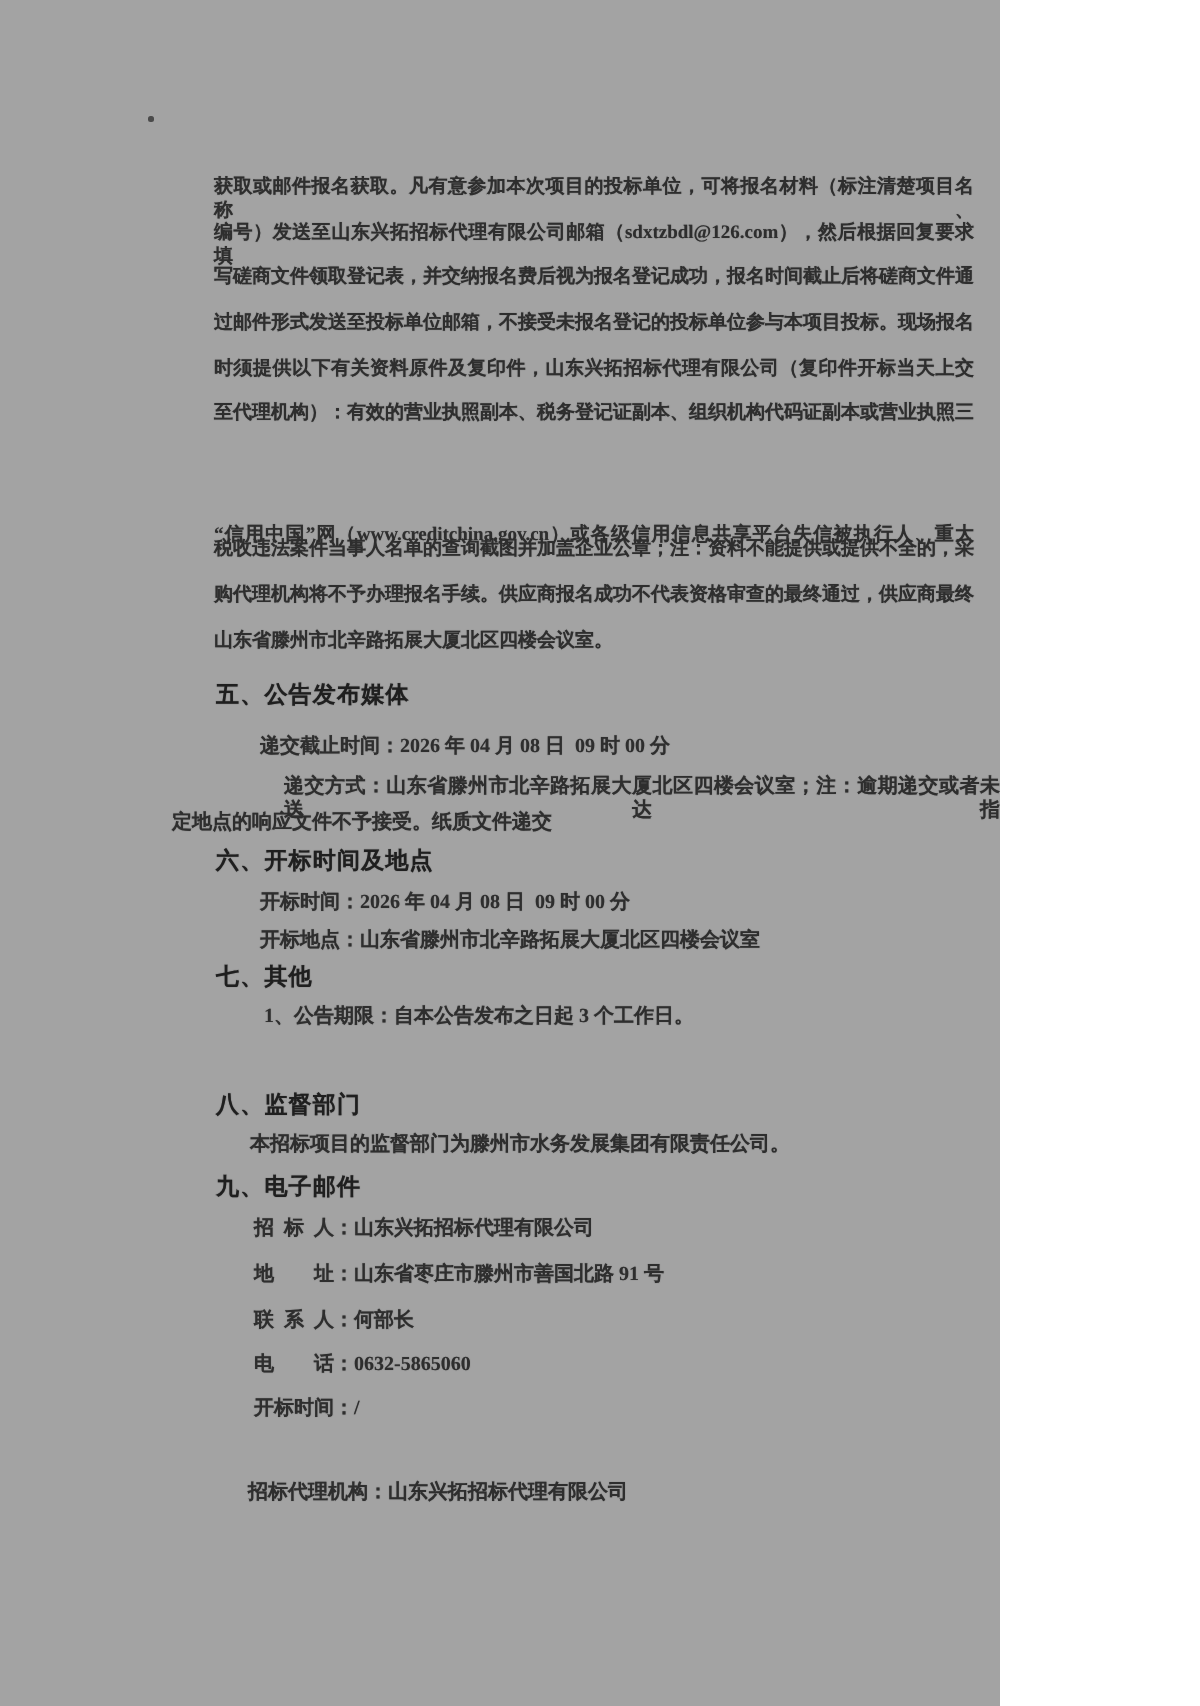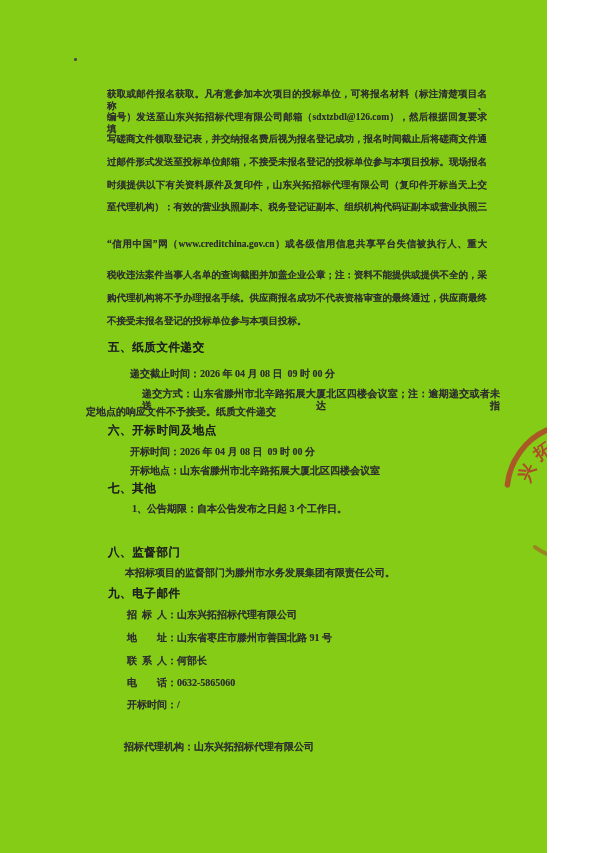--- a/index.html
+++ b/index.html
@@ -1,17 +1,17 @@
 <!DOCTYPE html>
 <html><head>
 <meta charset="utf-8">
 <style>
   html,body{margin:0;padding:0;background:#ffffff;}
   .page{
-    position:relative;width:547px;height:853px;background:#84cc16;overflow:hidden;
+    position:relative;width:500px;height:853px;background:#a3a3a3;overflow:hidden;
     font-family:"Liberation Serif","DejaVu Serif",serif;color:#2e2e2e;font-weight:bold;
   }
   .ln{position:absolute;white-space:pre;font-size:9.5px;line-height:12px;
       text-shadow:0 0 .5px rgba(45,45,45,.55);}
   .jw{width:380px;text-align:justify;text-align-last:justify;white-space:normal;}
   .detail{font-size:10px;}
   .dj{width:358px;text-align:justify;text-align-last:justify;white-space:normal;margin-left:12px;}
   .hd{position:absolute;font-size:11.5px;letter-spacing:.6px;color:#1f1f1f;
       text-shadow:0 0 .5px rgba(30,30,30,.6);}
   .speck{position:absolute;left:74px;top:58px;width:2.5px;height:2.5px;border-radius:50%;
@@ -24,26 +24,26 @@
 <div class="page">
 
   <div class="speck"></div>
 
   <div class="ln jw" style="left:107px;top:88px">获取或邮件报名获取。凡有意参加本次项目的投标单位，可将报名材料（标注清楚项目名称、</div>
   <div class="ln jw" style="left:107px;top:111px">编号）发送至山东兴拓招标代理有限公司邮箱（sdxtzbdl@126.com），然后根据回复要求填</div>
   <div class="ln jw" style="left:107px;top:156px">过邮件形式发送至投标单位邮箱，不接受未报名登记的投标单位参与本项目投标。现场报名</div>
   <div class="ln jw" style="left:107px;top:133px">写磋商文件领取登记表，并交纳报名费后视为报名登记成功，报名时间截止后将磋商文件通</div>
   <div class="ln jw" style="left:107px;top:179px">时须提供以下有关资料原件及复印件，山东兴拓招标代理有限公司（复印件开标当天上交</div>
   <div class="ln jw" style="left:107px;top:201px">至代理机构）：有效的营业执照副本、税务登记证副本、组织机构代码证副本或营业执照三</div>
-  <div class="ln jw" style="left:107px;top:238px">“信用中国”网（www.creditchina.gov.cn）或各级信用信息共享平台失信被执行人、重大</div>
+  <div class="ln jw" style="left:107px;top:262px">“信用中国”网（www.creditchina.gov.cn）或各级信用信息共享平台失信被执行人、重大</div>
   <div class="ln jw" style="left:107px;top:269px">税收违法案件当事人名单的查询截图并加盖企业公章；注：资料不能提供或提供不全的，采</div>
   <div class="ln jw" style="left:107px;top:292px">购代理机构将不予办理报名手续。供应商报名成功不代表资格审查的最终通过，供应商最终</div>
-  <div class="ln" style="left:107px;top:315px">不接受未报名登记的投标单位参与本项目投标。</div>
+  <div class="ln" style="left:107px;top:315px">山东省滕州市北辛路拓展大厦北区四楼会议室。</div>
 
-  <div class="hd" style="left:108px;top:340px">五、纸质文件递交</div>
+  <div class="hd" style="left:108px;top:340px">五、公告发布媒体</div>
   <div class="ln detail" style="left:130px;top:368px">递交截止时间：2026 年 04 月 08 日  09 时 00 分</div>
   <div class="ln detail dj" style="left:130px;top:388px">递交方式：山东省滕州市北辛路拓展大厦北区四楼会议室；注：逾期递交或者未送达指</div>
   <div class="ln detail" style="left:86px;top:406px">定地点的响应文件不予接受。纸质文件递交</div>
 
   <div class="hd" style="left:108px;top:423px">六、开标时间及地点</div>
   <div class="ln detail" style="left:130px;top:446px">开标时间：2026 年 04 月 08 日  09 时 00 分</div>
   <div class="ln detail" style="left:130px;top:465px">开标地点：山东省滕州市北辛路拓展大厦北区四楼会议室</div>
 
   <div class="hd" style="left:108px;top:481px">七、其他</div>
   <div class="ln detail" style="left:132px;top:503px">1、公告期限：自本公告发布之日起 3 个工作日。</div>

